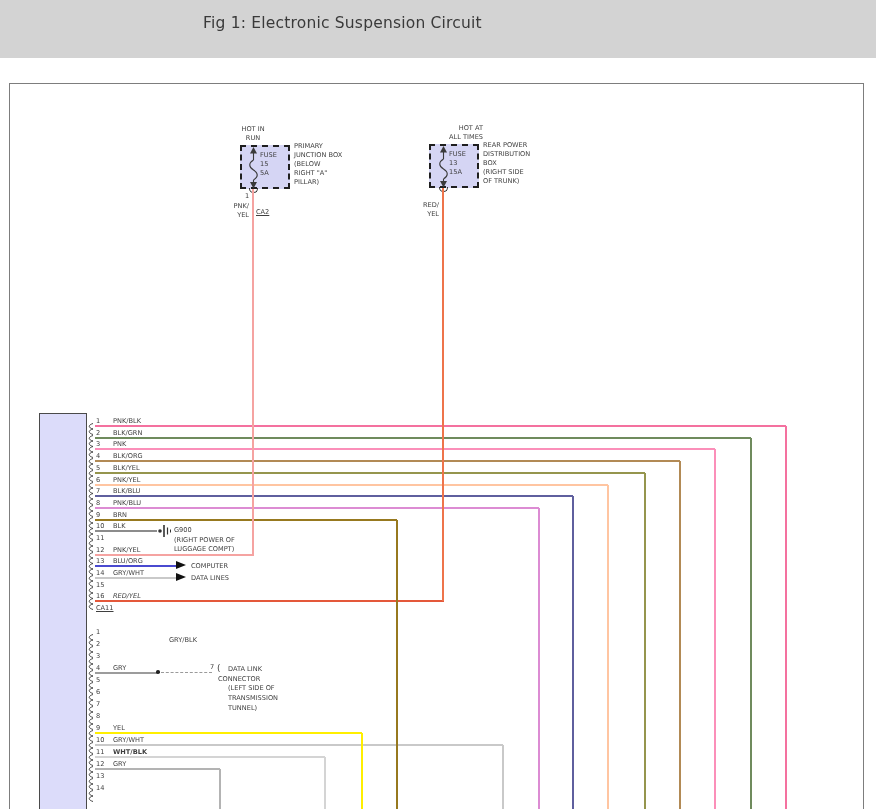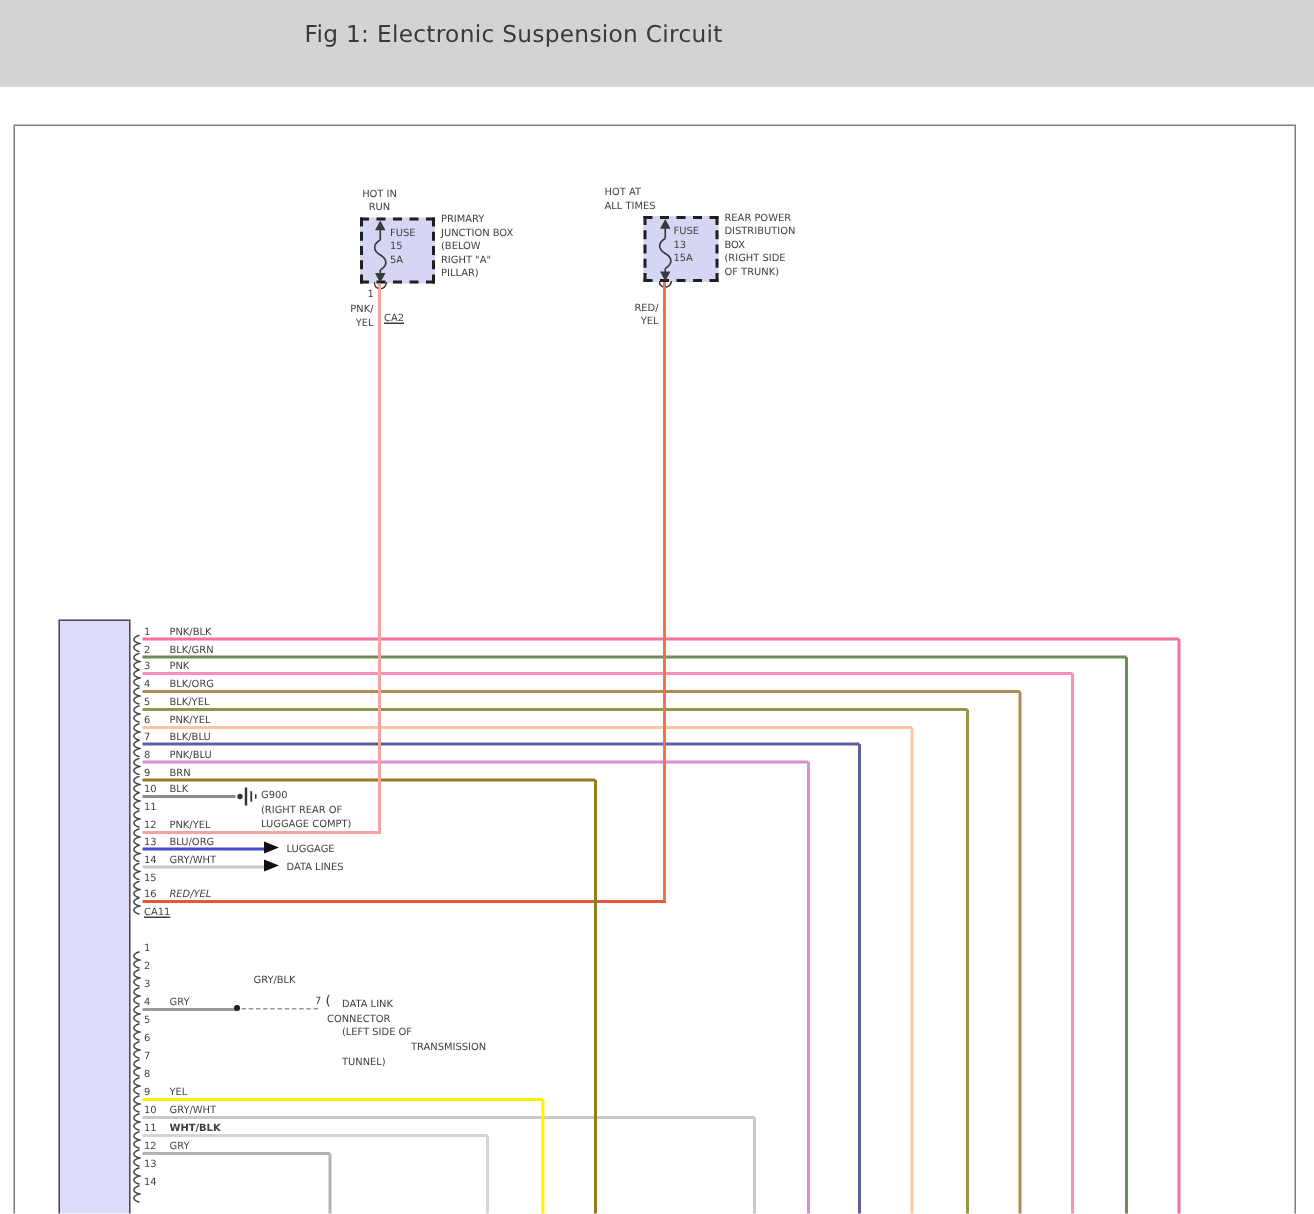--- a/index.html
+++ b/index.html
@@ -86,40 +86,40 @@
     <div class="lbl" style="left: 96px; top: 522px;">10</div>
     <div class="lbl" style="left: 113px; top: 522px;">BLK</div>
     <div class="wire" style="left: 95px; top: 530.1px; width: 62px; height: 1.7px; background: rgb(140, 140, 140);"></div>
     <div class="hook" style="left: 157px; top: 523px;"><svg width="17" height="16">
         <circle cx="3" cy="8" r="1.8" fill="#333"></circle>
         <line x1="7" y1="2" x2="7" y2="14" stroke="#333" stroke-width="1.6"></line>
         <line x1="10.5" y1="4.5" x2="10.5" y2="11.5" stroke="#333" stroke-width="1.2"></line>
         <line x1="13.5" y1="6.5" x2="13.5" y2="9.5" stroke="#333" stroke-width="1"></line>
       </svg></div>
     <div class="lbl" style="left: 174px; top: 526px;">G900</div>
-    <div class="lbl" style="left: 174px; top: 535.5px;">(RIGHT REAR OF</div>
+    <div class="lbl" style="left: 174px; top: 535.5px;">(RIGHT POWER OF</div>
     <div class="lbl" style="left: 174px; top: 544.8px;">LUGGAGE COMPT)</div>
     <div class="hook" style="left: 86px; top: 537px;"><svg width="8" height="12" viewBox="0 0 8 12">
         <path d="M7,0.5 C2,2 2,4.7 7,6 C2,7.3 2,10 7,11.5" fill="none" stroke="#444" stroke-width="1"></path>
       </svg></div>
     <div class="lbl" style="left: 96px; top: 534px;">11</div>
     <div class="hook" style="left: 86px; top: 549px;"><svg width="8" height="12" viewBox="0 0 8 12">
         <path d="M7,0.5 C2,2 2,4.7 7,6 C2,7.3 2,10 7,11.5" fill="none" stroke="#444" stroke-width="1"></path>
       </svg></div>
     <div class="lbl" style="left: 96px; top: 546px;">12</div>
     <div class="lbl" style="left: 113px; top: 546px;">PNK/YEL</div>
     <div class="wire" style="left: 95px; top: 554.1px; width: 159px; height: 1.7px; background: rgb(245, 163, 161);"></div>
     <div class="hook" style="left: 86px; top: 560px;"><svg width="8" height="12" viewBox="0 0 8 12">
         <path d="M7,0.5 C2,2 2,4.7 7,6 C2,7.3 2,10 7,11.5" fill="none" stroke="#444" stroke-width="1"></path>
       </svg></div>
     <div class="lbl" style="left: 96px; top: 557px;">13</div>
     <div class="lbl" style="left: 113px; top: 557px;">BLU/ORG</div>
     <div class="wire" style="left: 95px; top: 565.1px; width: 81px; height: 1.7px; background: rgb(74, 74, 208);"></div>
     <div class="shape" style="left: 176px; top: 561px; width: 0px; height: 0px; border-top: 4.5px solid transparent; border-bottom: 4.5px solid transparent; border-left: 10px solid rgb(17, 17, 17);"></div>
-    <div class="lbl" style="left: 191px; top: 561.5px;">LUGGAGE</div>
+    <div class="lbl" style="left: 191px; top: 561.5px;">COMPUTER</div>
     <div class="hook" style="left: 86px; top: 572px;"><svg width="8" height="12" viewBox="0 0 8 12">
         <path d="M7,0.5 C2,2 2,4.7 7,6 C2,7.3 2,10 7,11.5" fill="none" stroke="#444" stroke-width="1"></path>
       </svg></div>
     <div class="lbl" style="left: 96px; top: 569px;">14</div>
     <div class="lbl" style="left: 113px; top: 569px;">GRY/WHT</div>
     <div class="wire" style="left: 95px; top: 577.1px; width: 81px; height: 1.7px; background: rgb(201, 201, 201);"></div>
     <div class="shape" style="left: 176px; top: 573px; width: 0px; height: 0px; border-top: 4.5px solid transparent; border-bottom: 4.5px solid transparent; border-left: 10px solid rgb(17, 17, 17);"></div>
     <div class="lbl" style="left: 191px; top: 573.5px;">DATA LINES</div>
     <div class="hook" style="left: 86px; top: 584px;"><svg width="8" height="12" viewBox="0 0 8 12">
         <path d="M7,0.5 C2,2 2,4.7 7,6 C2,7.3 2,10 7,11.5" fill="none" stroke="#444" stroke-width="1"></path>
@@ -145,27 +145,27 @@
       </svg></div>
     <div class="lbl" style="left: 96px; top: 652px;">3</div>
     <div class="hook" style="left: 86px; top: 667px;"><svg width="8" height="12" viewBox="0 0 8 12">
         <path d="M7,0.5 C2,2 2,4.7 7,6 C2,7.3 2,10 7,11.5" fill="none" stroke="#444" stroke-width="1"></path>
       </svg></div>
     <div class="lbl" style="left: 96px; top: 664px;">4</div>
     <div class="lbl" style="left: 113px; top: 664px;">GRY</div>
     <div class="wire" style="left: 95px; top: 672.1px; width: 63px; height: 1.7px; background: rgb(156, 156, 156);"></div>
     <div class="shape" style="left: 156.3px; top: 670.4px; width: 3.6px; height: 3.6px; border-radius: 50%; background: rgb(34, 34, 34);"></div>
     <div class="shape" style="left: 161px; top: 672px; width: 51px; height: 0px; border-top: 1.6px dashed rgb(154, 154, 154);"></div>
-    <div class="lbl" style="left: 169px; top: 649px;">GRY/BLK</div>
+    <div class="lbl" style="left: 169px; top: 636px;">GRY/BLK</div>
     <div class="lbl" style="left: 210px; top: 663px;">7</div>
     <div class="lbl" style="left: 217px; top: 664px; font-size: 9px;">(</div>
     <div class="lbl" style="left: 228px; top: 665px;">DATA LINK</div>
     <div class="lbl" style="left: 218px; top: 674.7px;">CONNECTOR</div>
     <div class="lbl" style="left: 228px; top: 684.4px;">(LEFT SIDE OF</div>
-    <div class="lbl" style="left: 228px; top: 694.1px; margin-left: 46px;">TRANSMISSION</div>
+    <div class="lbl" style="left: 228px; top: 694.1px;">TRANSMISSION</div>
     <div class="lbl" style="left: 228px; top: 703.8px;">TUNNEL)</div>
     <div class="hook" style="left: 86px; top: 679px;"><svg width="8" height="12" viewBox="0 0 8 12">
         <path d="M7,0.5 C2,2 2,4.7 7,6 C2,7.3 2,10 7,11.5" fill="none" stroke="#444" stroke-width="1"></path>
       </svg></div>
     <div class="lbl" style="left: 96px; top: 676px;">5</div>
     <div class="hook" style="left: 86px; top: 691px;"><svg width="8" height="12" viewBox="0 0 8 12">
         <path d="M7,0.5 C2,2 2,4.7 7,6 C2,7.3 2,10 7,11.5" fill="none" stroke="#444" stroke-width="1"></path>
       </svg></div>
     <div class="lbl" style="left: 96px; top: 688px;">6</div>
     <div class="hook" style="left: 86px; top: 703px;"><svg width="8" height="12" viewBox="0 0 8 12">
@@ -225,21 +225,21 @@
         <path d="M5.5,13 C0.5,16 0.5,20 5.5,23 C10.5,26 10.5,30 5.5,33" fill="none" stroke="#3a3a3a" stroke-width="1.1"></path>
         <line x1="5.5" y1="33" x2="5.5" y2="36" stroke="#3a3a3a" stroke-width="1.1"></line>
         <polygon points="2,35 9,35 5.5,41.5" fill="#3a3a3a"></polygon>
       </svg></div>
     <div class="shape" style="left: 248.5px; top: 188px; width: 9px; height: 5px; border-top: none; border-right: 1px solid rgb(51, 51, 51); border-bottom: 1px solid rgb(51, 51, 51); border-left: 1px solid rgb(51, 51, 51); border-image: initial; border-radius: 0px 0px 9px 9px; box-sizing: border-box;"></div>
     <div class="lbl" style="left: 245px; top: 192px;">1</div>
     <div class="lbl" style="left: 256px; top: 208px; text-decoration: underline;">CA2</div>
     <div class="lbl" style="left: 217px; top: 202px; width: 32px; text-align: right; line-height: 9px;">PNK/
 YEL</div>
     <div class="fusebox" style="left: 429px; top: 144px; width: 50px; height: 44px;"></div>
-    <div class="lbl" style="left: 403px; top: 124px; width: 80px; text-align: left; line-height: 9px;">HOT AT
+    <div class="lbl" style="left: 403px; top: 124px; width: 80px; text-align: right; line-height: 9px;">HOT AT
 ALL TIMES</div>
     <div class="lbl" style="left: 449px; top: 150px; line-height: 9px;">FUSE
 13
 15A</div>
     <div class="lbl" style="left: 483px; top: 141px; line-height: 9px;">REAR POWER
 DISTRIBUTION
 BOX
 (RIGHT SIDE
 OF TRUNK)</div>
     <div class="hook" style="left: 437.5px; top: 146px;"><svg width="11" height="42" viewBox="0 0 11 42">

